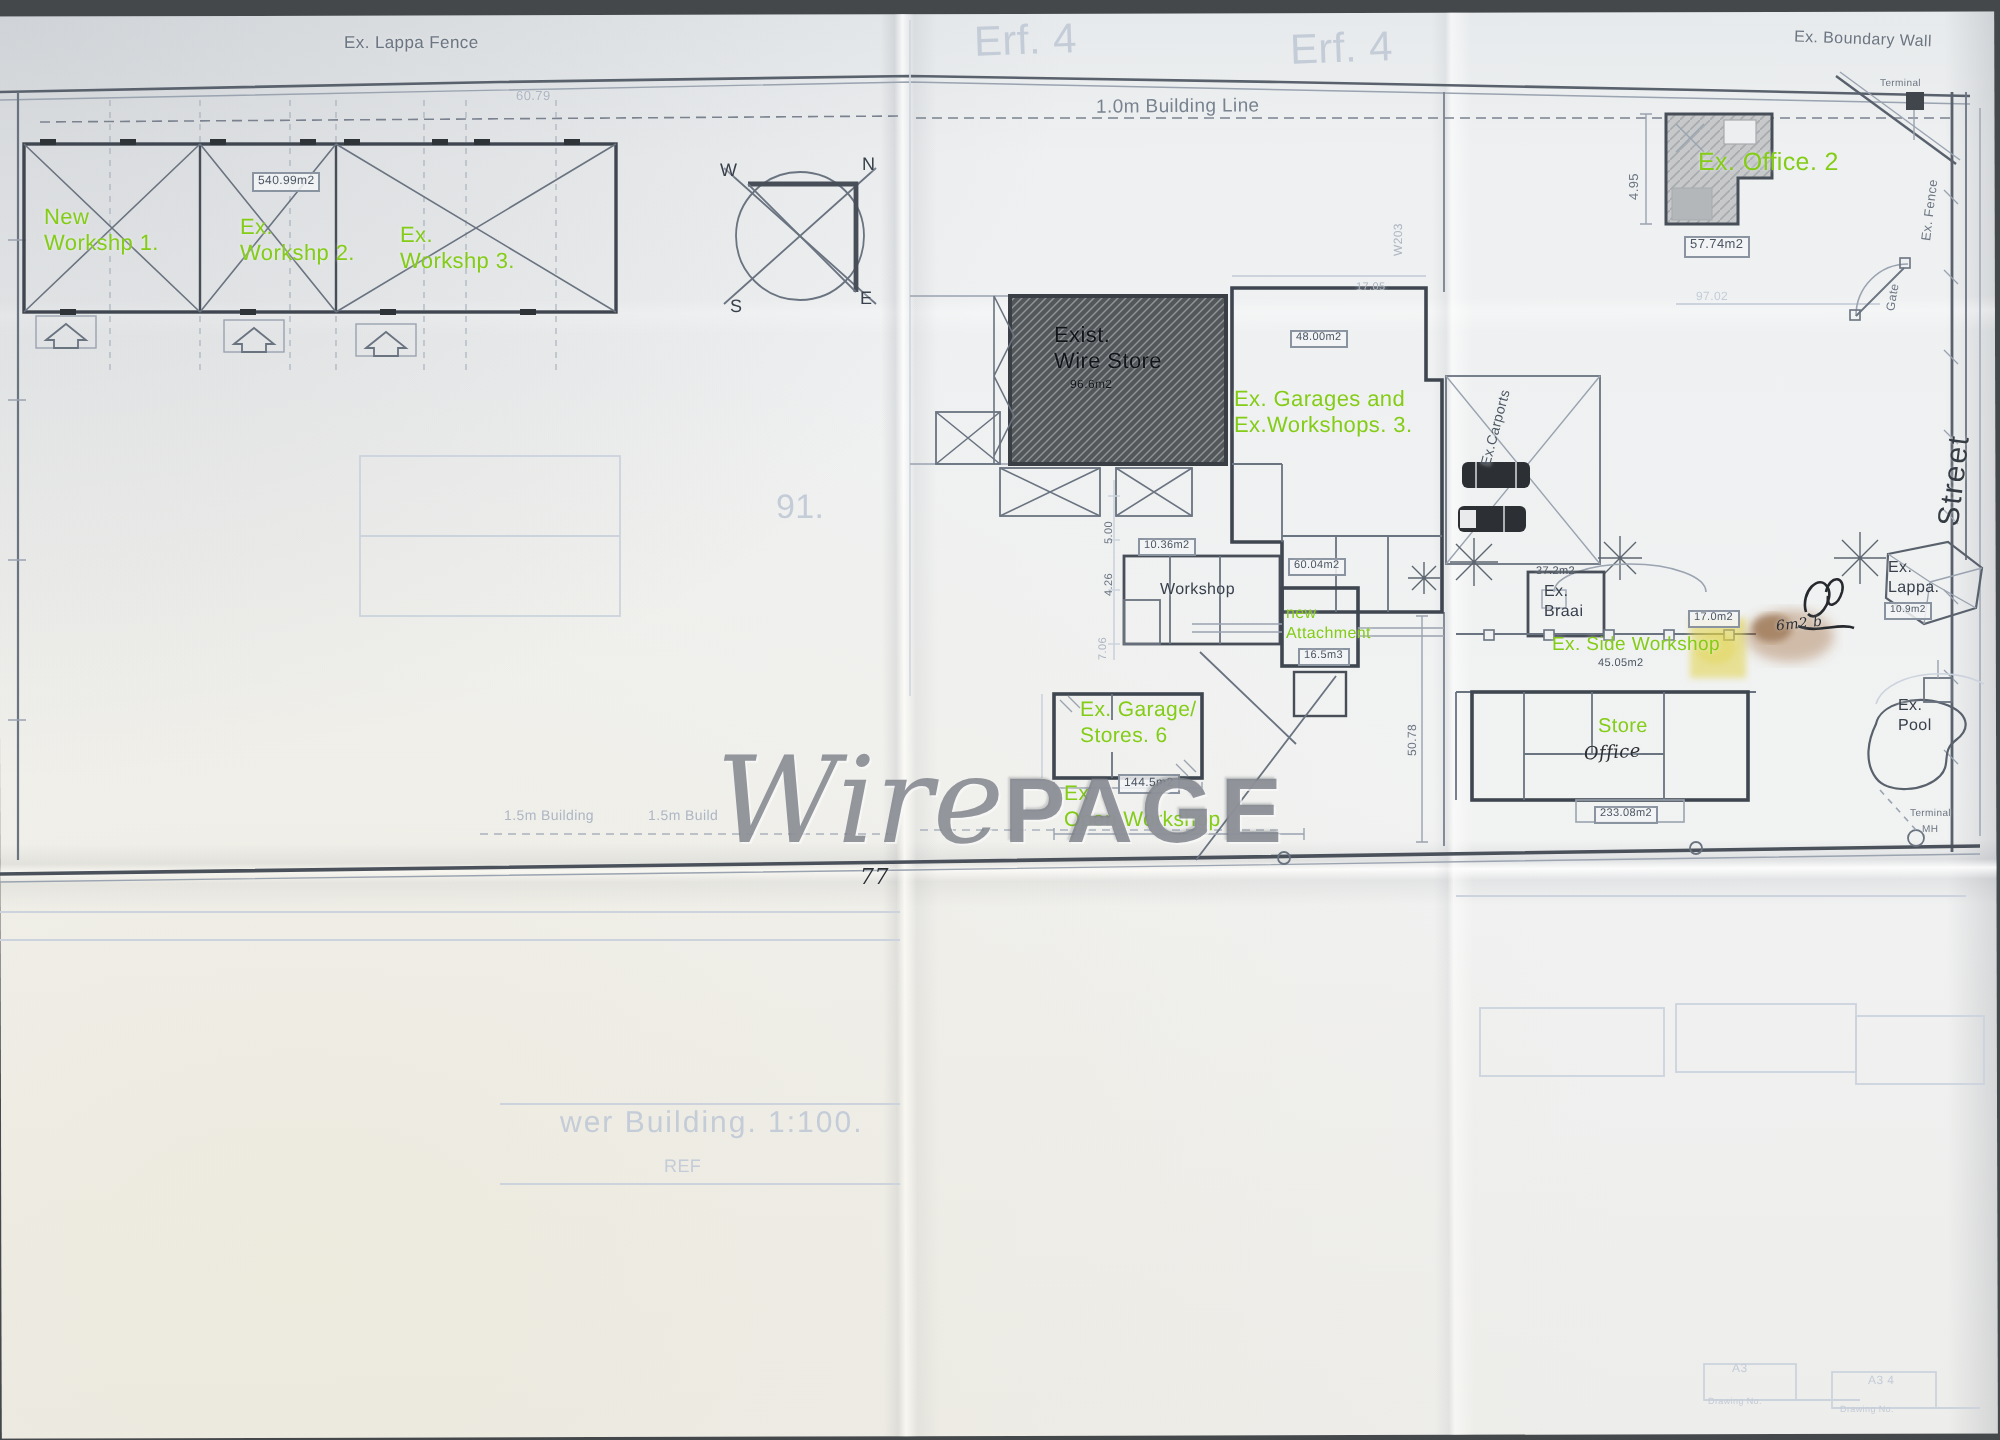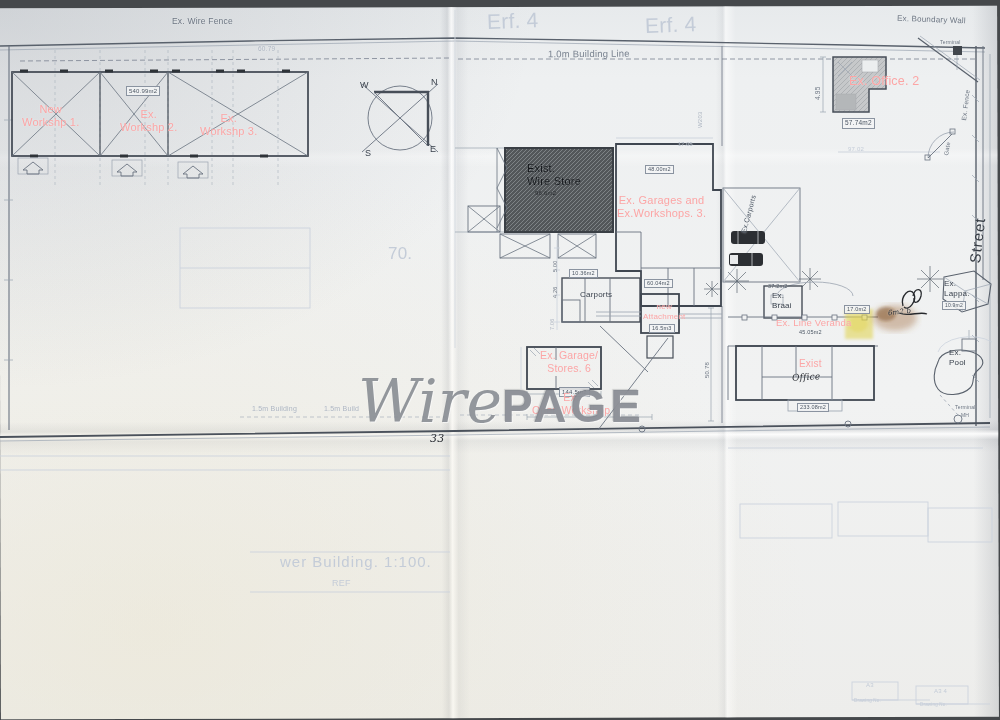--- a/index.html
+++ b/index.html
@@ -12,21 +12,21 @@
       linear-gradient(90deg, transparent 44.2%, rgba(120,125,135,.16) 44.9%, rgba(255,255,255,.85) 45.3%, rgba(140,145,155,.12) 45.9%, transparent 47%),
       linear-gradient(90deg, transparent 71.8%, rgba(130,135,145,.10) 72.5%, rgba(255,255,255,.55) 72.8%, transparent 73.8%),
       linear-gradient(180deg, transparent 58.2%, rgba(120,125,135,.14) 59.6%, rgba(255,255,255,.8) 60.2%, rgba(130,135,145,.12) 61%, transparent 62.8%),
       linear-gradient(180deg, transparent 20%, rgba(255,255,255,.35) 21%, transparent 22.5%),
       linear-gradient(270deg, rgba(120,125,135,.22), transparent 2.5%),
       linear-gradient(180deg,#e7eaec 0%,#eef0f1 10%,#f1f2f2 55%,#ededeb 100%);
   }
   svg.linework{position:absolute;left:0;top:0;width:1000px;height:720px;}
   .lbl{position:absolute;color:#39414c;white-space:pre-line;line-height:1.22;
        letter-spacing:.2px;text-shadow:0 0 2px rgba(242,244,245,.75);}
-  .dark{color:#fca5a5;text-align:center;}
+  .dark{color:#84cc16;}
   .mid{color:#6c7582;}
   .faint{color:#aeb6c2;}
   .xfaint{color:#c4ccd8;text-shadow:none;}
   .area{border:1px solid #8a93a0;background:rgba(243,245,246,.85);padding:0 2px;
         color:#4c5663;white-space:nowrap;line-height:1.35;}
   .hand{font-family:"DejaVu Serif",serif;font-style:italic;color:#2b2e33;}
   .rot90{transform:rotate(-90deg);transform-origin:0 0;}
   .onhatch{color:#111418;text-shadow:0 0 1px rgba(200,205,208,.5);font-weight:500;}
   .wm{position:absolute;left:358px;top:366px;z-index:9;white-space:nowrap;}
   .wm .script{font-family:"DejaVu Serif",serif;font-style:italic;font-size:60px;
@@ -216,21 +216,21 @@
       <ellipse cx="886" cy="314" rx="10" ry="7" fill="rgba(120,72,28,.45)" filter="url(#b2)"></ellipse>
     </g>
 
     <g fill="none" stroke="#26292d" stroke-width="1.3">
       <path d="M903,306 C900,296 910,286 914,294 C917,300 909,312 904,307"></path>
       <path d="M913,296 C915,287 923,288 921,296 C919,303 913,305 914,298"></path>
       <path d="M899,313 C908,317 920,311 927,314"></path>
     </g>
   </svg>
 
-  <span class="lbl mid" style="left:172px;top:16px;font-size:8.5px">Ex. Wire Fence</span>
+  <span class="lbl mid" style="left:172px;top:16px;font-size:8.5px">Ex. Lappa Fence</span>
   <span class="lbl xfaint" style="left:487px;top:8px;font-size:21px;transform:rotate(-2deg)">Erf. 4</span>
   <span class="lbl xfaint" style="left:645px;top:12px;font-size:21px;transform:rotate(-2deg)">Erf. 4</span>
   <span class="lbl mid" style="left:897px;top:15px;font-size:8px;transform:rotate(2deg)">Ex. Boundary Wall</span>
   <span class="lbl faint" style="left:258px;top:45px;font-size:6.5px">60.79</span>
   <span class="lbl" style="left:548px;top:48px;font-size:9.5px;color:#79828f;transform:rotate(-0.5deg)">1.0m Building Line</span>
 
   <span class="lbl" style="left:360px;top:80px;font-size:9px">W</span>
   <span class="lbl" style="left:431px;top:77px;font-size:9px">N</span>
   <span class="lbl" style="left:365px;top:148px;font-size:9px">S</span>
   <span class="lbl" style="left:430px;top:144px;font-size:9px">E</span>
@@ -254,62 +254,62 @@
 
   <span class="lbl onhatch" style="left:527px;top:162px;font-size:11px">Exist.
 Wire Store</span>
   <span class="lbl onhatch" style="left:535px;top:190px;font-size:6px">96.6m2</span>
   <span class="lbl dark" style="left:617px;top:194px;font-size:11px">Ex. Garages and
 Ex.Workshops. 3.</span>
   <span class="lbl area" style="left:645px;top:165px;font-size:5.5px">48.00m2</span>
   <span class="lbl faint" style="left:678px;top:141px;font-size:5.5px">17.05</span>
   <span class="lbl" style="left:740px;top:232px;font-size:7px;color:#4c5663;transform:rotate(-75deg);transform-origin:0 0">Ex.Carports</span>
 
-  <span class="lbl" style="left:580px;top:290px;font-size:8px">Carports</span>
+  <span class="lbl" style="left:580px;top:290px;font-size:8px">Workshop</span>
   <span class="lbl area" style="left:569px;top:269px;font-size:5.5px">10.36m2</span>
   <span class="lbl area" style="left:644px;top:279px;font-size:5.5px">60.04m2</span>
   <span class="lbl dark" style="left:643px;top:302px;font-size:8px">new
 Attachment</span>
   <span class="lbl area" style="left:649px;top:324px;font-size:5.5px">16.5m3</span>
   <span class="lbl mid rot90" style="left:552px;top:272px;font-size:5.5px">5.00</span>
   <span class="lbl mid rot90" style="left:552px;top:298px;font-size:5.5px">4.26</span>
   <span class="lbl faint rot90" style="left:549px;top:330px;font-size:5.5px">7.06</span>
   <span class="lbl mid rot90" style="left:704px;top:378px;font-size:6px">50.78</span>
 
   <span class="lbl" style="left:768px;top:283px;font-size:5.5px;color:#4c5663">37.2m2</span>
   <span class="lbl" style="left:772px;top:291px;font-size:8px">Ex.
 Braai</span>
-  <span class="lbl dark" style="left:776px;top:317px;font-size:9.5px">Ex. Line Veranda</span>
+  <span class="lbl dark" style="left:776px;top:317px;font-size:9.5px">Ex. Side Workshop</span>
   <span class="lbl" style="left:799px;top:329px;font-size:5.5px;color:#4c5663">45.05m2</span>
   <span class="lbl" style="left:944px;top:279px;font-size:8px">Ex.
 Lappa.</span>
   <span class="lbl area" style="left:942px;top:301px;font-size:5px">10.9m2</span>
   <span class="lbl hand" style="left:888px;top:308px;font-size:7px;transform:rotate(-6deg)">6m2 b</span>
   <span class="lbl area" style="left:844px;top:305px;font-size:5.5px">17.0m2</span>
 
   <span class="lbl dark" style="left:540px;top:349px;font-size:10.5px">Ex. Garage/
 Stores. 6</span>
   <span class="lbl area" style="left:559px;top:387px;font-size:6px">144.5m2</span>
   <span class="lbl dark" style="left:532px;top:391px;font-size:10.5px">Ex.
 Open Workshop</span>
 
-  <span class="lbl dark" style="left:799px;top:358px;font-size:10px">Exist</span>
+  <span class="lbl dark" style="left:799px;top:358px;font-size:10px">Store</span>
   <span class="lbl hand" style="left:792px;top:372px;font-size:9px;transform:rotate(-3deg)">Office</span>
   <span class="lbl area" style="left:797px;top:403px;font-size:5.5px">233.08m2</span>
 
   <span class="lbl" style="left:949px;top:348px;font-size:8px">Ex.
 Pool</span>
   <span class="lbl mid" style="left:955px;top:404px;font-size:5px">Terminal</span>
   <span class="lbl mid" style="left:961px;top:412px;font-size:5px">MH</span>
   <span class="lbl" style="left:966px;top:262px;font-size:15px;color:#363c44;font-weight:500;letter-spacing:1px;transform:rotate(-83deg);transform-origin:0 0">Street</span>
 
   <span class="lbl faint" style="left:252px;top:405px;font-size:7px">1.5m Building</span>
   <span class="lbl faint" style="left:324px;top:405px;font-size:7px">1.5m Build</span>
-  <span class="lbl hand" style="left:430px;top:432px;font-size:11px">33</span>
-  <span class="lbl xfaint" style="left:388px;top:244px;font-size:17px">70.</span>
+  <span class="lbl hand" style="left:430px;top:432px;font-size:11px">77</span>
+  <span class="lbl xfaint" style="left:388px;top:244px;font-size:17px">91.</span>
   <span class="lbl xfaint" style="left:280px;top:553px;font-size:15px;letter-spacing:1px">wer Building. 1:100.</span>
   <span class="lbl xfaint" style="left:332px;top:578px;font-size:9px">REF</span>
   <span class="lbl xfaint" style="left:866px;top:682px;font-size:6px">A3</span>
   <span class="lbl xfaint" style="left:854px;top:698px;font-size:4.5px">Drawing No.</span>
   <span class="lbl xfaint" style="left:934px;top:688px;font-size:6px">A3 4</span>
   <span class="lbl xfaint" style="left:920px;top:702px;font-size:4.5px">Drawing No.</span>
 
   <div class="wm">
     <span class="script">Wire</span><span class="caps">PAGE</span>
   </div>

